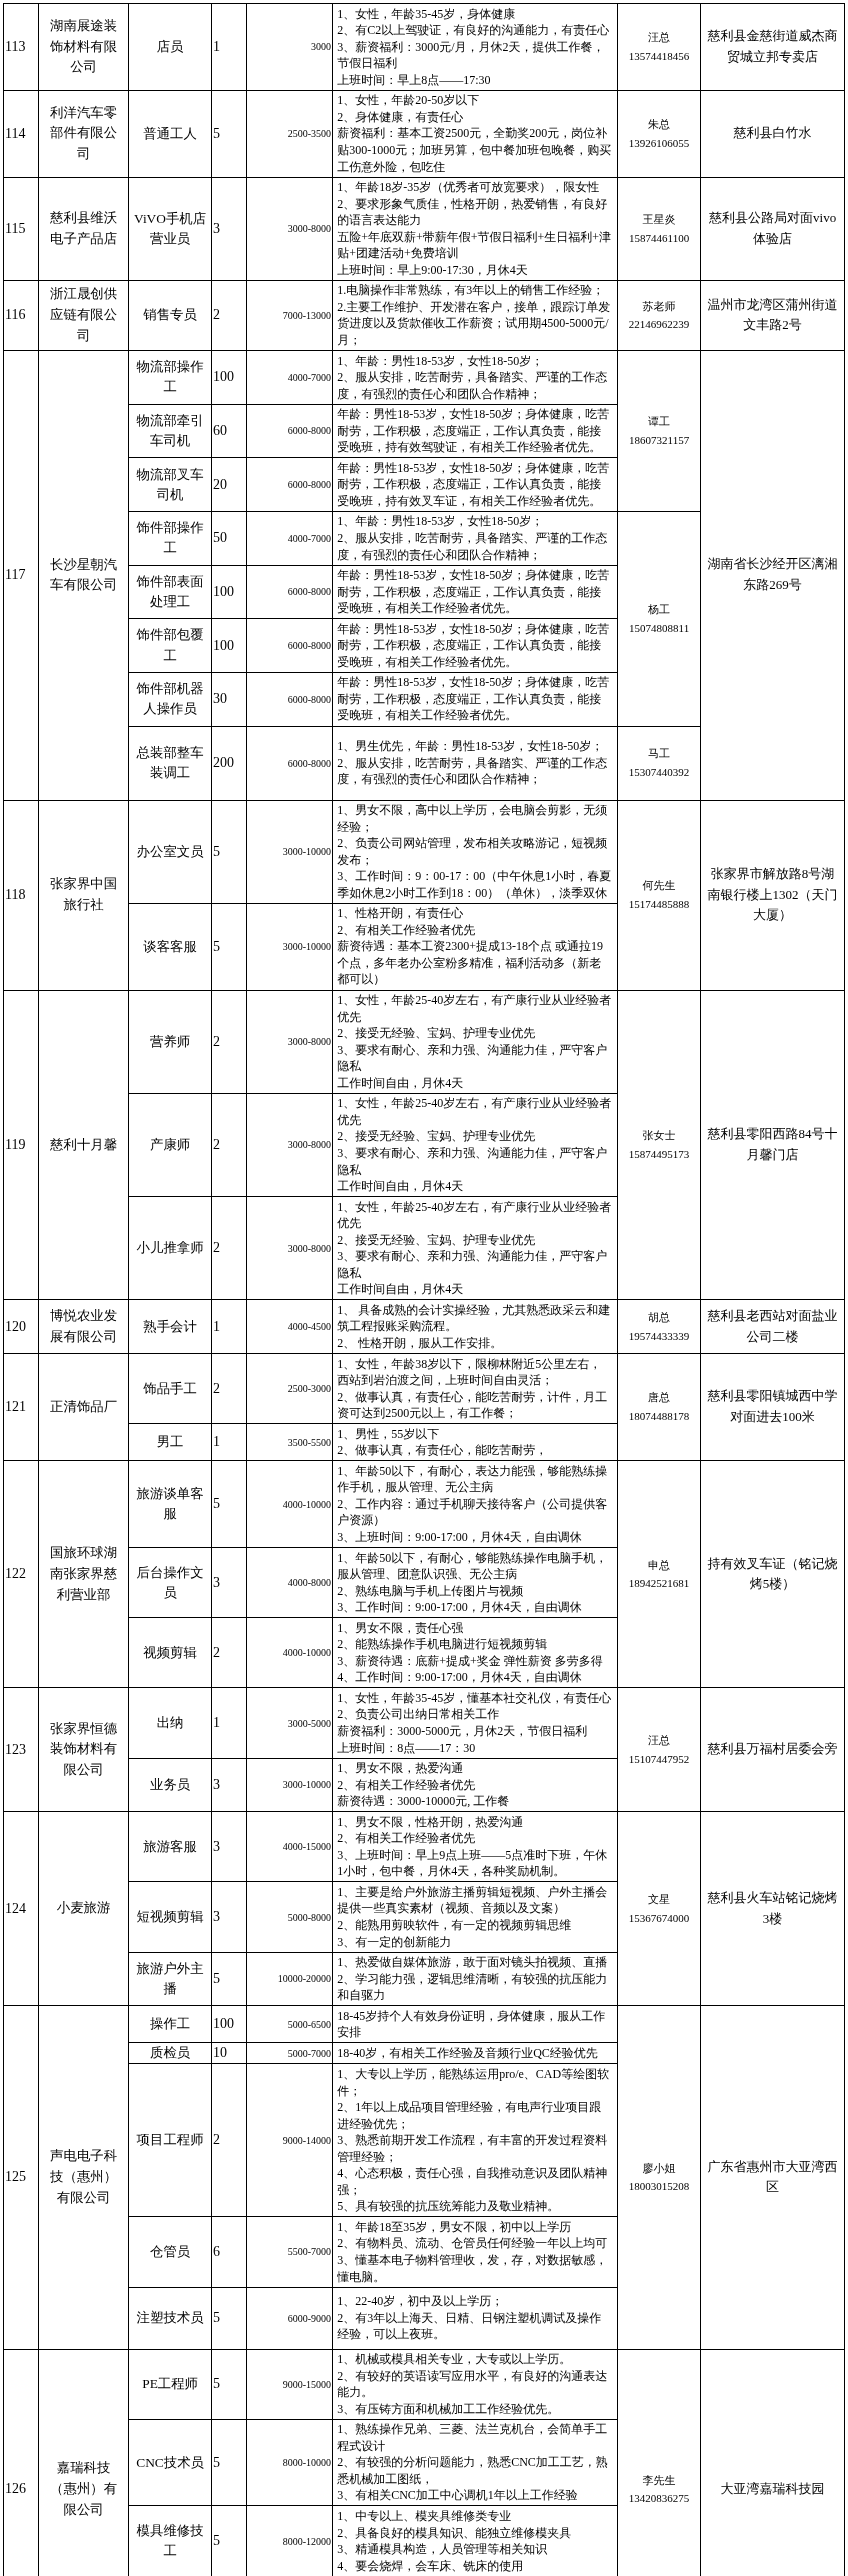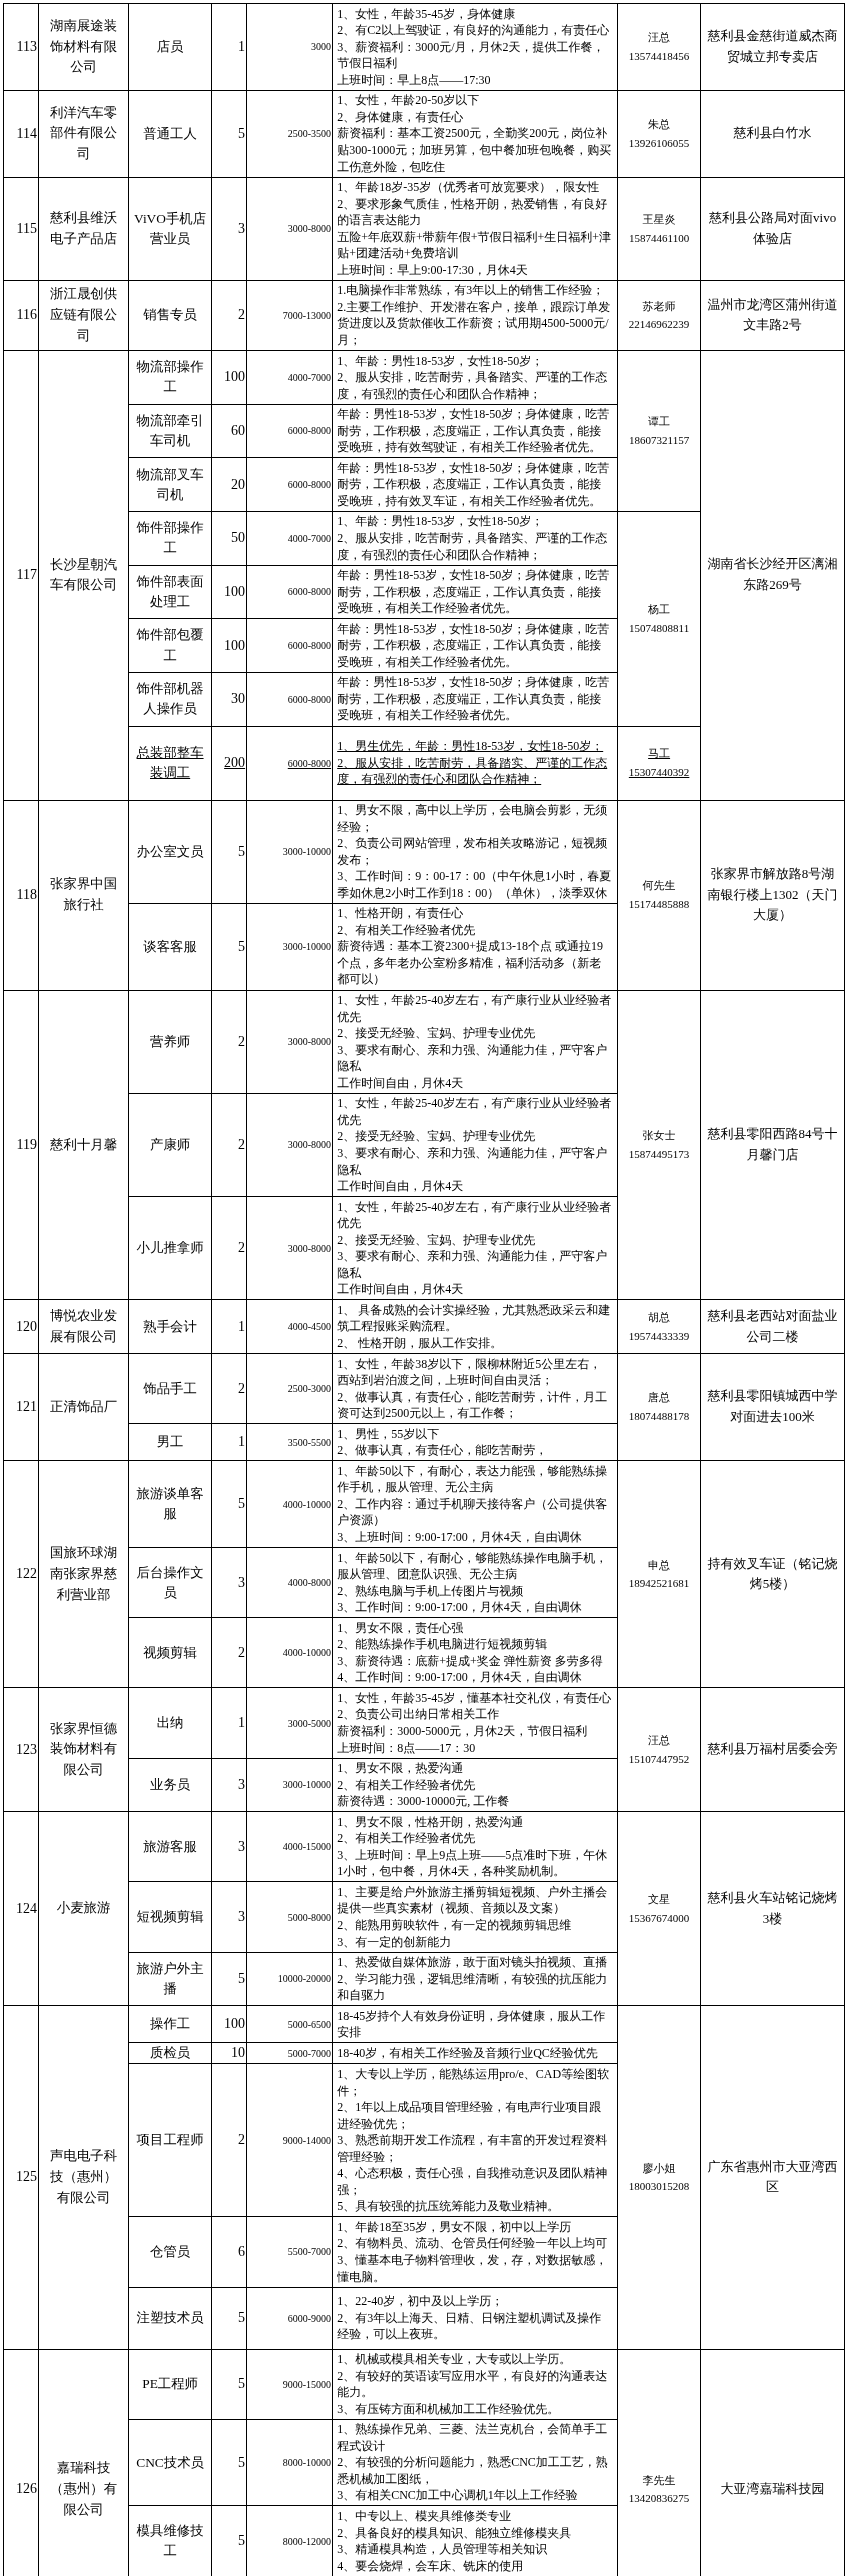--- a/index.html
+++ b/index.html
@@ -1,21 +1,21 @@
 <!DOCTYPE html>
 <html style="font-size:8.2px"><head>
 <meta charset="utf-8">
 <style>
   html,body { margin:0; padding:0; background:#ffffff; color:#000;
     font-family:"Liberation Serif","DejaVu Serif",serif; }
   .sheet { width:848px; }
   table.jobs { border-collapse:collapse; table-layout:fixed; margin:3.1px 0 0 3.1px; width:842px; background:#fff; }
   table.jobs td { border:1px solid #000; vertical-align:middle; overflow:hidden; word-break:break-all; }
   table.jobs tr.company-start td { border-top:1.5px solid #000; }
-  td.num  { text-align:right; font-size:14px; }
+  td.num  { text-align:left; font-size:14px; }
   td.company { text-align:center; font-size:13.4px; padding:0 5.2px; line-height:1.55; }
   td.pos  { text-align:center; font-size:13.4px; padding:0 3.1px; line-height:1.5; }
   td.sal  { text-align:right; font-size:10px; }
   td.req  { font-size:12px; padding:1.5px 5.2px 1.5px 4.1px; white-space:pre-line; line-height:1.38; text-align:left; }
   td.contact { text-align:center; font-size:11px; line-height:1.7; }
   td.addr { text-align:center; font-size:13px; padding:0 4.1px; line-height:1.6; }
 </style>
 </head>
 <body>
 
@@ -141,21 +141,21 @@
           <td class="num">100</td>
           <td class="sal">6000-8000</td>
           <td class="req">年龄：男性18-53岁，女性18-50岁；身体健康，吃苦耐劳，工作积极，态度端正，工作认真负责，能接受晚班，有相关工作经验者优先。</td>
         </tr>
         <tr style="height: 45px;">
           <td class="pos">饰件部机器人操作员</td>
           <td class="num">30</td>
           <td class="sal">6000-8000</td>
           <td class="req">年龄：男性18-53岁，女性18-50岁；身体健康，吃苦耐劳，工作积极，态度端正，工作认真负责，能接受晚班，有相关工作经验者优先。</td>
         </tr>
-        <tr style="height: 74px; text-decoration: underline;">
+        <tr style="height: 74px;">
           <td class="pos">总装部整车装调工</td>
           <td class="num">200</td>
           <td class="sal">6000-8000</td>
           <td class="req">1、男生优先，年龄：男性18-53岁，女性18-50岁；
 2、服从安排，吃苦耐劳，具备踏实、严谨的工作态度，有强烈的责任心和团队合作精神；</td>
           <td class="contact">
             <div>马工</div>
             <div>15307440392</div>
           </td>
         </tr>

